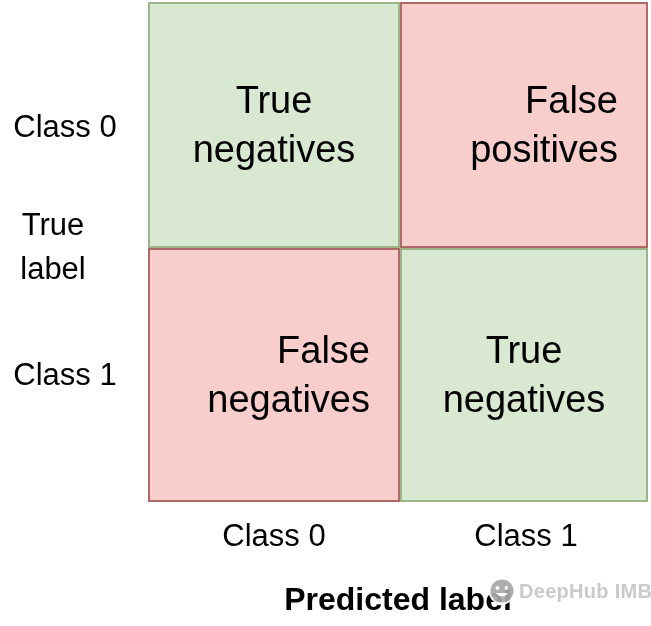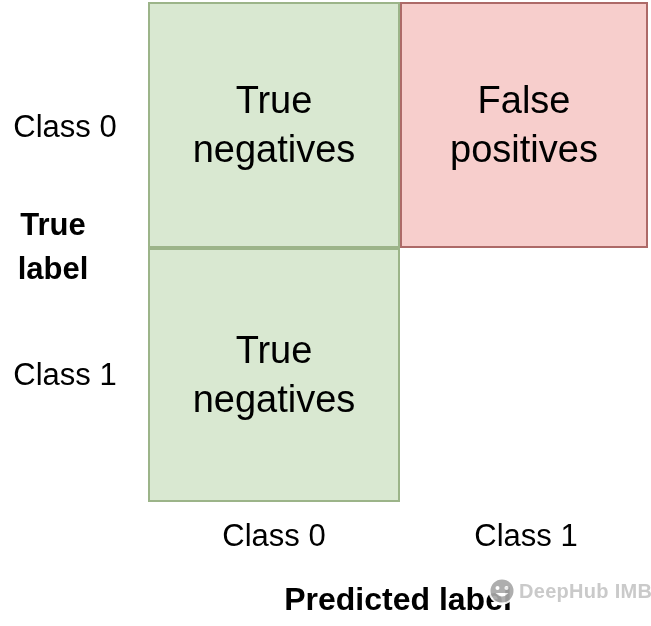--- a/index.html
+++ b/index.html
@@ -25,30 +25,31 @@
     font-size:38px; line-height:1.28;
     padding:0 28px;
   }
   .cell.green {
     background:var(--green-fill,#d9e8d1);
     border:2px solid var(--green-border,#9cb489);
   }
   .cell.pink {
     background:var(--pink-fill,#f7cecc);
     border:2px solid var(--pink-border,#ad6a68);
+    text-align:right;
   }
   .row-label {
     position:absolute; left:0; width:130px;
     text-align:center; font-size:31px;
   }
   .row-label.r0 { top:109px; }
   .row-label.r1 { top:357px; }
   .axis-y {
     position:absolute; left:0; top:203px; width:106px;
-    text-align:center; font-size:31px; font-weight:bold;
+    text-align:center; font-size:31px; font-weight:normal;
     line-height:1.42;
   }
   .col-label {
     position:absolute; top:518px; width:252px;
     text-align:center; font-size:31px;
   }
   .col-label.c0 { left:148px; }
   .col-label.c1 { left:400px; }
   .axis-x {
     position:absolute; left:148px; top:581px; width:500px;
@@ -73,20 +74,23 @@
 
 <div id="app">
 
   <div class="grid">
     <div class="cell green">
       <span>True negatives</span>
     </div>
     <div class="cell pink">
       <span>False positives</span>
     </div>
+    <div class="cell pink">
+      <span>False negatives</span>
+    </div>
     <div class="cell green">
       <span>True negatives</span>
     </div>
   </div>
 
   <div class="row-label r0">Class 0</div>
   <div class="axis-y">True label</div>
   <div class="row-label r1">Class 1</div>
 
   <div class="col-label c0">Class 0</div>

